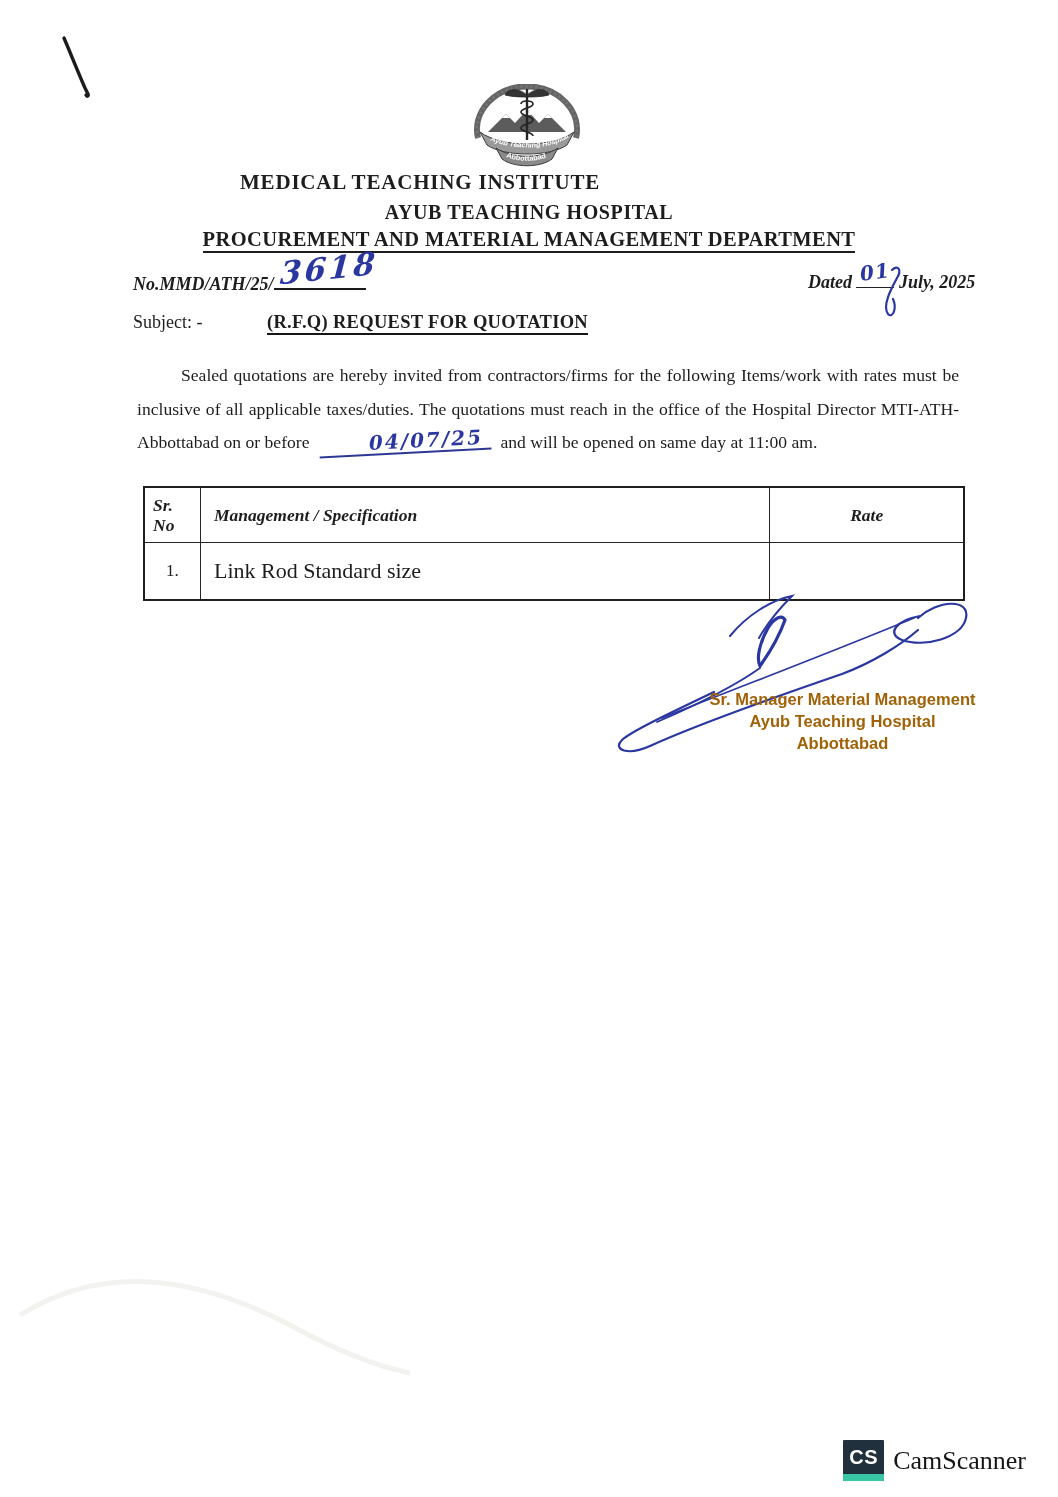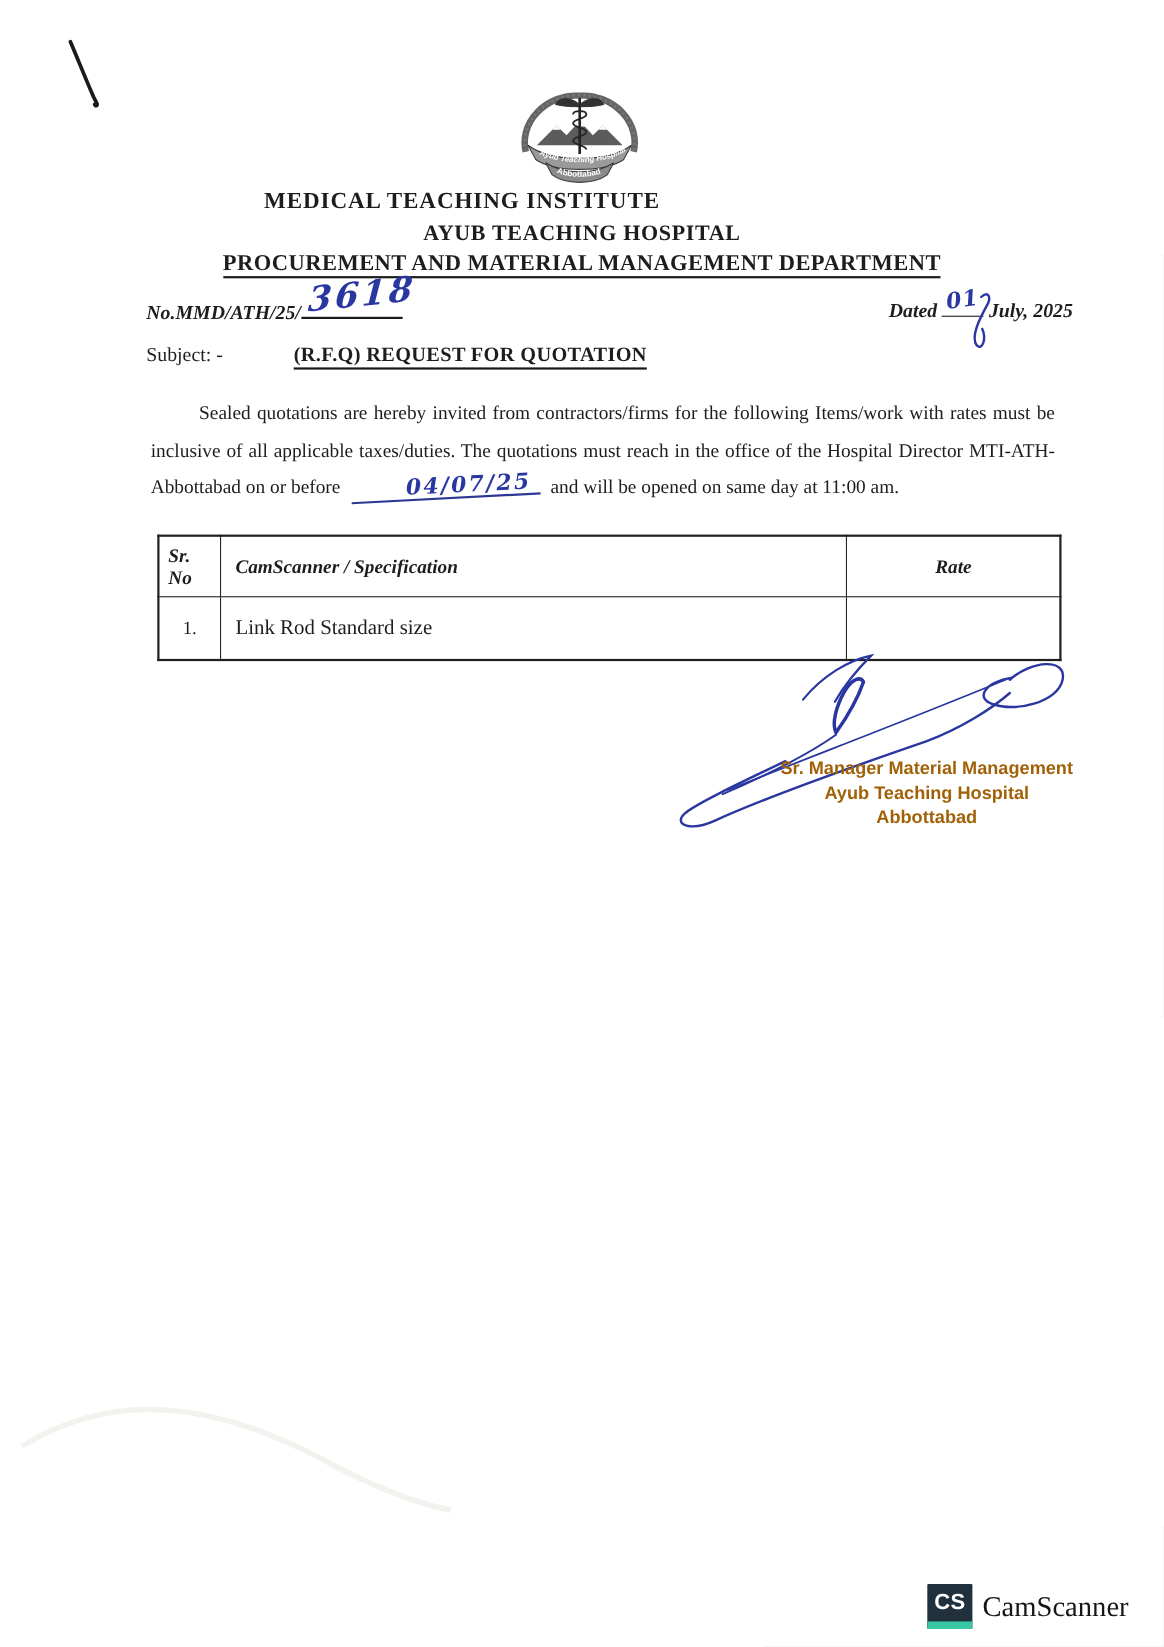--- a/index.html
+++ b/index.html
@@ -43,21 +43,21 @@
     transform:rotate(-3deg);letter-spacing:2px;line-height:22px;}
   
   .rfq-table{left:143px;top:486px;width:822px;border-collapse:collapse;border-radius:13px;}
   .rfq-table th,.rfq-table td{border:1.6px solid #262626;}
   .rfq-table{border:2.2px solid #1f1f1f;}
   .rfq-table th{font-style:italic;font-size:17.5px;text-align:left;}
   th.col-sr{width:44px;height:50px;padding:2px 4px 2px 8px;line-height:20px;}
   th.col-desc{width:576px;padding-left:13px;}
   th.col-rate{width:198px;text-align:center;}
   td.cell-sr{height:54px;text-align:center;font-size:17px;}
-  td.cell-desc{padding-left:13px;font-size:19px;}
+  td.cell-desc{padding-left:13px;font-size:22px;}
   
   .sig-svg{left:602px;top:590px;width:400px;height:168px;}
   .sig-text{left:705px;top:688px;width:275px;text-align:center;
     font-family:"Liberation Sans", sans-serif;font-weight:bold;
     font-size:16.5px;line-height:22px;color:#a16207;}
   
   .pen-mark{left:52px;top:28px;width:50px;height:75px;}
   .crease{left:10px;top:1255px;width:420px;height:130px;}
   
   .cam{right:32px;bottom:16px;display:flex;align-items:center;gap:9px;}
@@ -130,21 +130,21 @@
     <span>and will be opened on same day at 11:00 am.</span>
   </p>
 
   <table class="abs rfq-table">
     <thead>
       <tr>
         <th class="col-sr">
           <div>Sr.</div>
           <div>No</div>
         </th>
-        <th class="col-desc">CamScanner / Specification</th>
+        <th class="col-desc">Management / Specification</th>
         <th class="col-rate">Rate</th>
       </tr>
     </thead>
     <tbody>
       <tr>
         <td class="cell-sr">1.</td>
         <td class="cell-desc">Link Rod Standard size</td>
         <td class="cell-rate"></td>
       </tr>
     </tbody>

